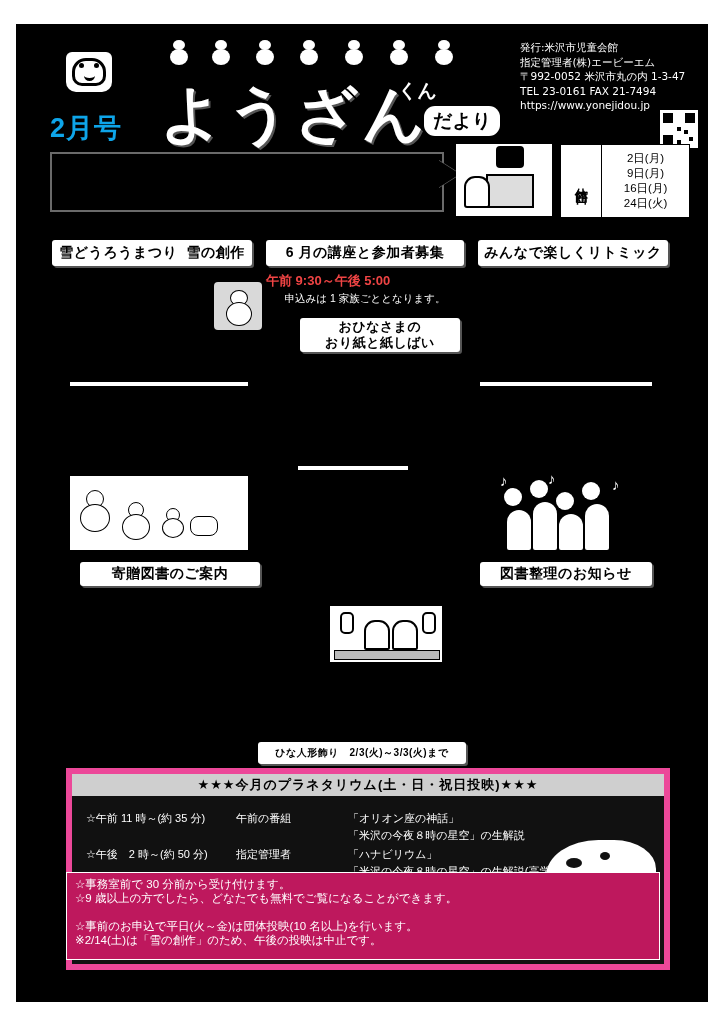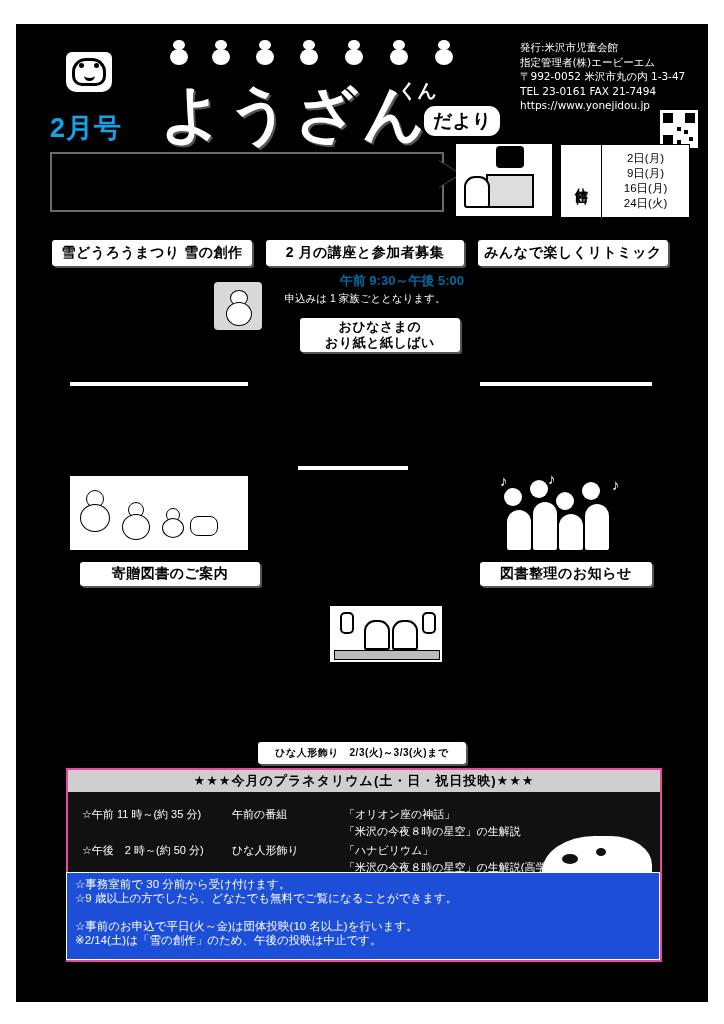--- a/index.html
+++ b/index.html
@@ -103,27 +103,27 @@
 
   
   .pill{
     position:absolute;background:#ffffff;color:#000;
     font-size:14px;font-weight:bold;text-align:center;
     border-radius:3px;display:flex;align-items:center;justify-content:center;
     box-shadow:2px 2px 0 #555;
     letter-spacing:0.5px;
   }
 
-  .banner-left{left:52px;top:240px;width:200px;height:26px;}
+  .banner-left{left:52px;top:240px;width:200px;height:26px;font-family:Liberation Mono, monospace;}
   .banner-mid{left:266px;top:240px;width:198px;height:26px;}
   .banner-right{left:478px;top:240px;width:190px;height:26px;}
 
   .mid-time{
     position:absolute;left:266px;top:272px;width:198px;
-    color:#0369a1;text-align:right;font-size:13px;font-weight:bold;
+    color:#ef4444;text-align:left;font-size:13px;font-weight:bold;
   }
   .mid-note{
     position:absolute;left:266px;top:292px;width:198px;
     color:#ffffff;text-align:center;font-size:10.5px;
   }
 
   .snowman-pic{
     position:absolute;left:214px;top:282px;width:48px;height:48px;background:#d9d9d9;border-radius:4px;
   }
   .snowman-pic .hh{position:absolute;left:16px;top:8px;width:16px;height:14px;background:#fff;border:1px solid #000;border-radius:50%;}
@@ -155,21 +155,21 @@
   .hina-pic{position:absolute;left:330px;top:606px;width:112px;height:56px;background:#ffffff;}
   .hina-pic .doll{position:absolute;top:14px;width:22px;height:26px;background:#fff;border:2px solid #000;border-radius:11px 11px 2px 2px;}
   .hina-pic .lamp{position:absolute;top:6px;width:10px;height:18px;background:#fff;border:2px solid #000;border-radius:5px;}
   .hina-pic .base{position:absolute;left:4px;bottom:2px;width:104px;height:8px;background:#bbb;border:1px solid #000;}
 
   .pill-hinakazari{left:258px;top:742px;width:208px;height:22px;font-size:10px;}
 
   
   .planet{
     position:absolute;left:66px;top:768px;width:592px;height:190px;
-    border:2px solid #ec4899;background:#111;
+    border:6px solid #ec4899;background:#111;
   }
   .planet-head{
     position:absolute;left:0;top:0;width:100%;height:22px;
     background:#cfcfcf;color:#000;font-size:13px;font-weight:bold;
     display:flex;align-items:center;justify-content:center;letter-spacing:1px;
   }
   .prog{
     position:absolute;color:#ffffff;font-size:11px;line-height:17px;
   }
   .prog .c1{position:absolute;left:0;width:150px;}
@@ -177,21 +177,21 @@
   .prog .c3{position:absolute;left:262px;}
 
   .planet-blob{
     position:absolute;right:8px;top:66px;width:110px;height:76px;
     background:#ffffff;border-radius:50% 40% 45% 55%;
   }
   .planet-blob i{position:absolute;background:#111;border-radius:50%;}
 
   .notes-box{
     position:absolute;left:66px;top:872px;width:592px;height:86px;
-    border:1px solid #ffffff;background:#1d4ed8;
+    border:1px solid #ffffff;background:#be185d;
   }
   .notes-box .ln{
     position:absolute;left:8px;color:#ffffff;font-size:11.5px;white-space:nowrap;
   }
 </style>
 </head>
 <body>
 
 <div id="page">
 
@@ -275,21 +275,21 @@
     <div class="lbl">休館日</div>
     <div class="days">
       <div>2日(月)</div>
       <div>9日(月)</div>
       <div>16日(月)</div>
       <div>24日(火)</div>
     </div>
   </div>
 
   <div class="pill banner-left">雪どうろうまつり 雪の創作</div>
-  <div class="pill banner-mid">2 月の講座と参加者募集</div>
+  <div class="pill banner-mid">6 月の講座と参加者募集</div>
   <div class="pill banner-right">みんなで楽しくリトミック</div>
 
   <div class="mid-time">午前 9:30～午後 5:00</div>
   <div class="mid-note">申込みは 1 家族ごととなります。</div>
 
   <div class="snowman-pic">
     <div class="hh"></div>
       <div class="bb"></div>
   </div>
 
@@ -344,21 +344,21 @@
 
     <div class="prog" style="left:14px;top:36px;width:560px;height:34px">
       <div class="c1">☆午前 11 時～(約 35 分)</div>
       <div class="c2">午前の番組</div>
       <div class="c3" style="top:0">「オリオン座の神話」</div>
       <div class="c3" style="top:17px">「米沢の今夜８時の星空」の生解説</div>
     </div>
 
     <div class="prog" style="left:14px;top:72px;width:560px;height:34px">
       <div class="c1">☆午後　2 時～(約 50 分)</div>
-      <div class="c2">ひな人形飾り</div>
+      <div class="c2">指定管理者</div>
       <div class="c3" style="top:0">「ハナビリウム」</div>
       <div class="c3" style="top:17px">「米沢の今夜８時の星空」の生解説(高学年向け)</div>
     </div>
 
     <div class="planet-blob">
       <i style="left:20px;top:18px;width:16px;height:10px"></i>
       <i style="left:54px;top:12px;width:10px;height:8px"></i>
       <i style="left:34px;top:40px;width:20px;height:12px"></i>
       <i style="left:72px;top:44px;width:12px;height:9px"></i>
     </div>

